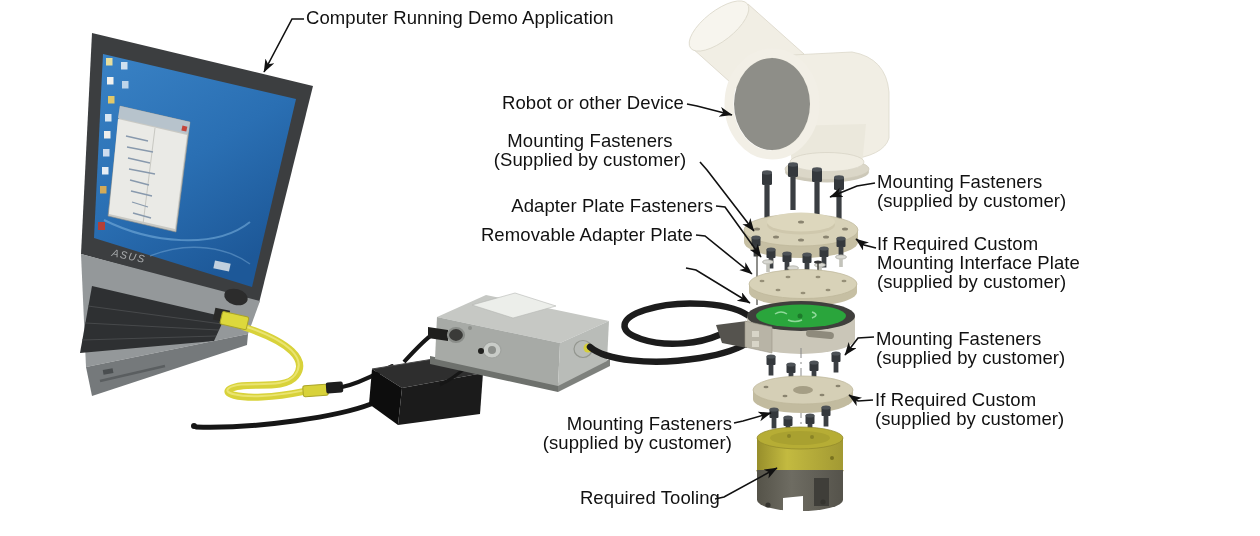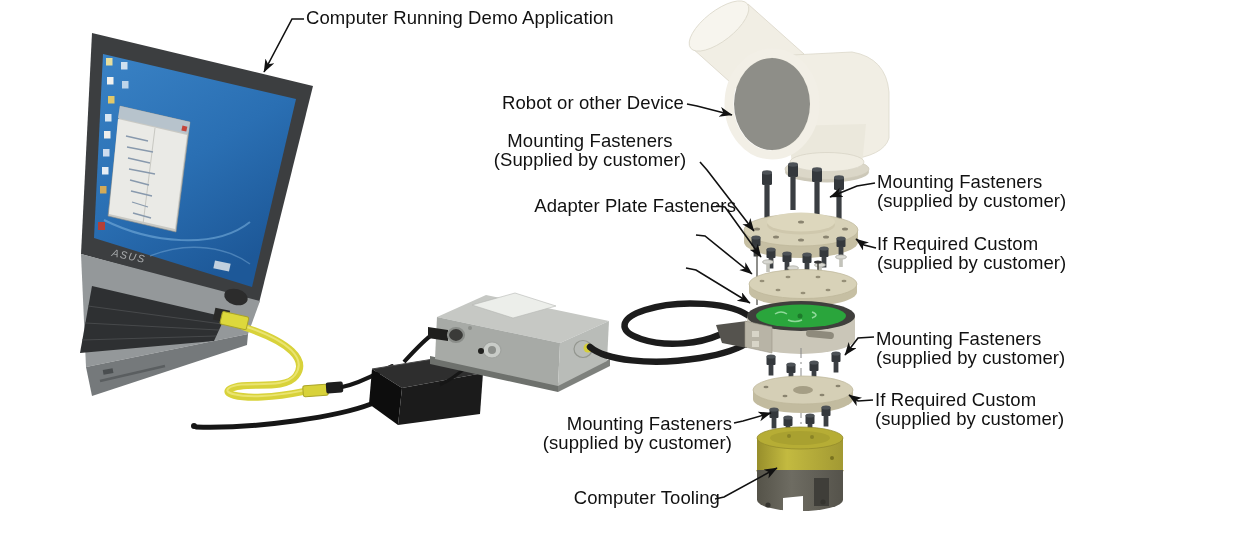--- a/index.html
+++ b/index.html
@@ -302,48 +302,52 @@
 
 <div class="lbl" style="left:306px;top:8px;width:370px">
   <span>Computer Running Demo Application</span>
 </div>
 
 <div class="lbl c" style="left:470px;top:131px;width:240px">
   <span>Mounting Fasteners</span>
   <span>(Supplied by customer)</span>
 </div>
 
-<div class="lbl r" style="left:496px;top:196px;width:240px">
+<div class="lbl r" style="left:473px;top:196px;width:240px">
   <span>Adapter Plate Fasteners</span>
 </div>
 
+<div class="lbl r" style="left:453px;top:225px;width:240px">
+  <span>Removable Adapter Plate</span>
+</div>
 
 
 <div class="lbl" style="left:877px;top:172px;width:240px">
   <span>Mounting Fasteners</span>
   <span>(supplied by customer)</span>
 </div>
 
 <div class="lbl" style="left:877px;top:234px;width:250px">
   <span>If Required Custom</span>
+  <span>Mounting Interface Plate</span>
   <span>(supplied by customer)</span>
 </div>
 
 <div class="lbl" style="left:876px;top:329px;width:240px">
   <span>Mounting Fasteners</span>
   <span>(supplied by customer)</span>
 </div>
 
 <div class="lbl" style="left:875px;top:390px;width:250px">
   <span>If Required Custom</span>
   <span>(supplied by customer)</span>
 </div>
 
 <div class="lbl r" style="left:492px;top:414px;width:240px">
   <span>Mounting Fasteners</span>
   <span>(supplied by customer)</span>
 </div>
 
 <div class="lbl r" style="left:520px;top:488px;width:200px">
-  <span>Computer Tooling</span>
+  <span>Required Tooling</span>
 </div>
 
 </div>
 
 </body></html>

